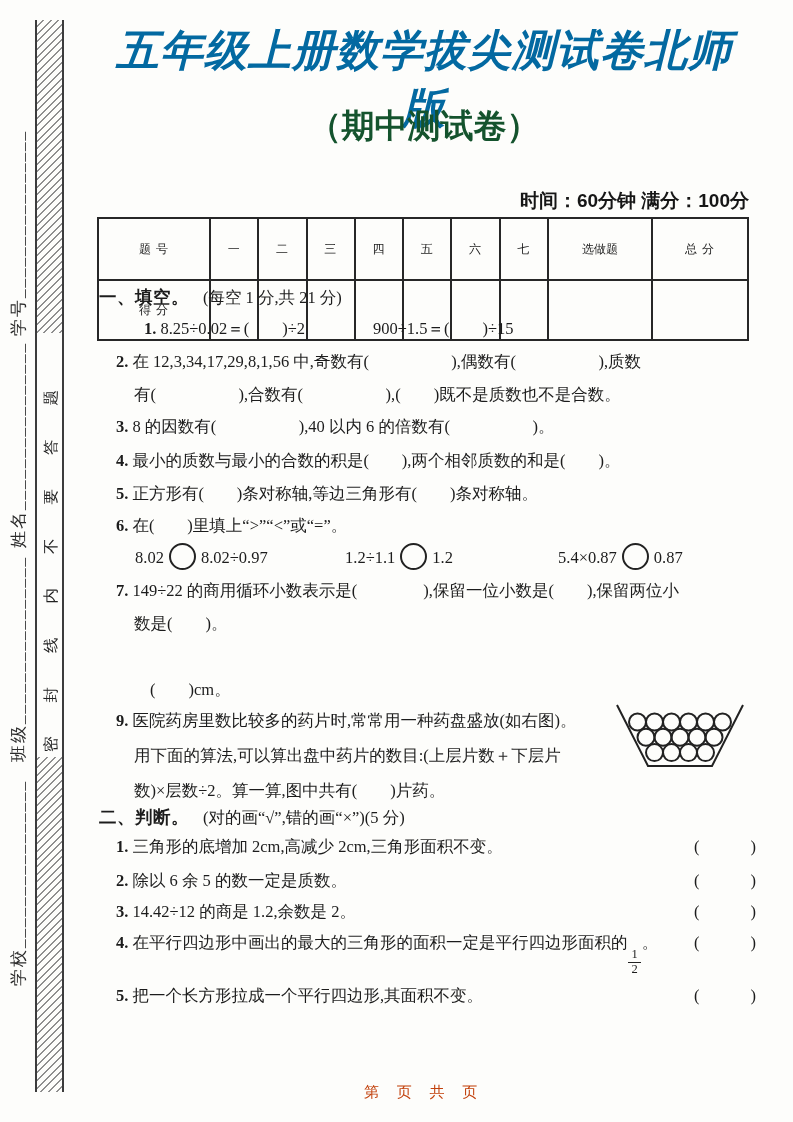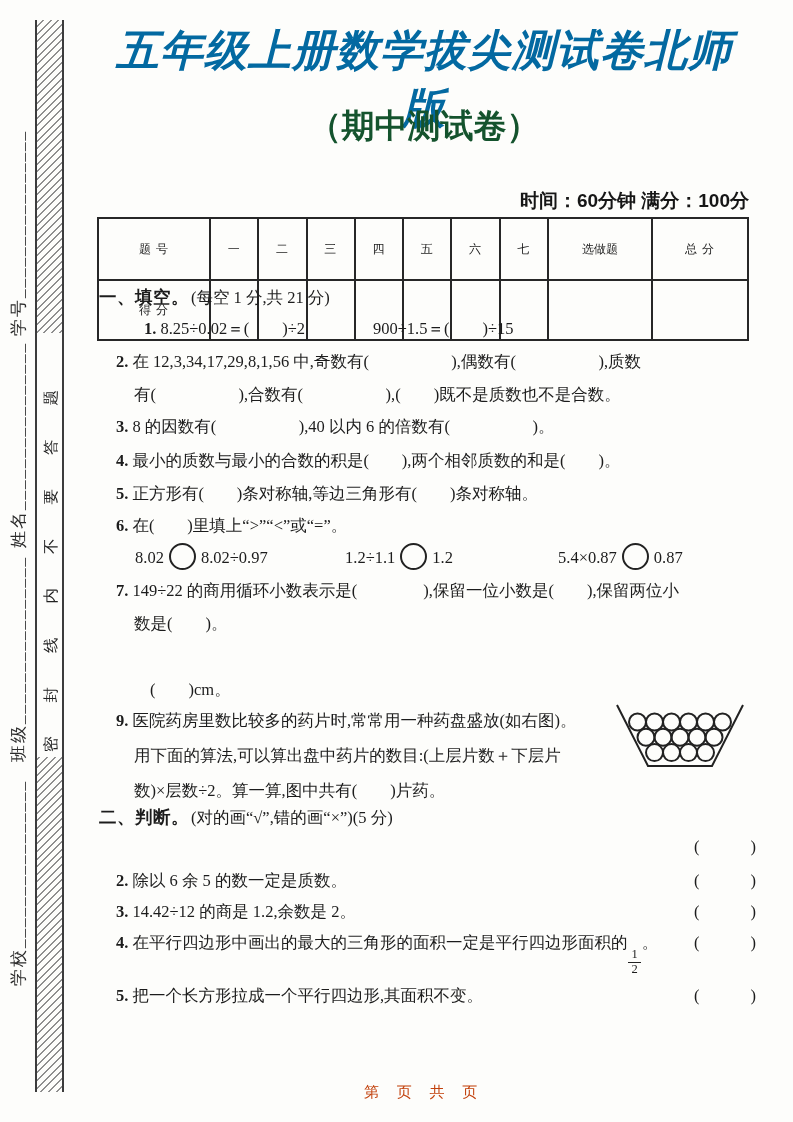--- a/index.html
+++ b/index.html
@@ -58,21 +58,21 @@
   table.score td:nth-child(1){width:78px;}
   table.score td:nth-child(9){width:70px; letter-spacing:0;}
   table.score td:nth-child(10){width:62px;}
   
   .ln{position:absolute; white-space:nowrap; font-size:16.5px; line-height:22px;}
   .qn{font-weight:bold; margin-right:4px;}
   .sec-t{
     font-weight:bold; font-size:17.5px;
     font-family:"Liberation Sans","DejaVu Sans",sans-serif; letter-spacing:0.5px;
   }
-  .sec-n{font-size:16.5px; margin-left:2px;}
+  .sec-n{font-size:16.5px; margin-left:14px;}
   .gap{display:inline-block; width:68px;}
   .cmp-circle{
     display:inline-block; width:23px; height:23px; border:2px solid #222;
     border-radius:50%; vertical-align:-7px; margin:0 5px;
   }
   .jp{position:absolute; left:694px; letter-spacing:6px;}
   .frac{
     display:inline-flex; flex-direction:column; align-items:center;
     font-size:12.5px; line-height:1.1; vertical-align:-10px; margin:0 1px;
   }
@@ -200,20 +200,23 @@
         <circle cx="56.5" cy="50.6" r="8.5"></circle>
         <circle cx="73.5" cy="50.6" r="8.5"></circle>
         <circle cx="90.5" cy="50.6" r="8.5"></circle>
       </g>
   </svg>
 
   <div class="ln" style="left:99px; top:806px;">
     <span class="sec-t">二、</span><span class="sec-t">判断。</span><span class="sec-n">(对的画“√”,错的画“×”)(5 分)</span>
   </div>
 
+  <div class="ln" style="left:116px; top:836px;">
+    <span class="qn">1.</span><span>三角形的底增加 2cm,高减少 2cm,三角形面积不变。</span>
+  </div>
   <div class="ln jp" style="top:836px;">(　　)</div>
 
   <div class="ln" style="left:116px; top:870px;">
     <span class="qn">2.</span><span>除以 6 余 5 的数一定是质数。</span>
   </div>
   <div class="ln jp" style="top:870px;">(　　)</div>
 
   <div class="ln" style="left:116px; top:901px;">
     <span class="qn">3.</span><span>14.42÷12 的商是 1.2,余数是 2。</span>
   </div>

